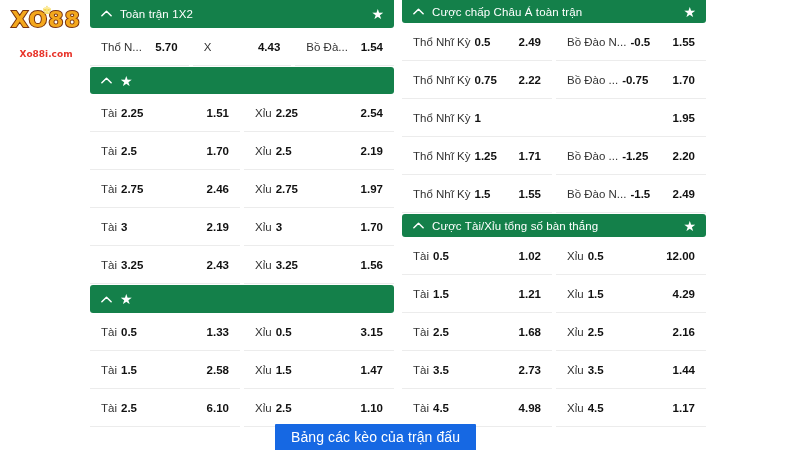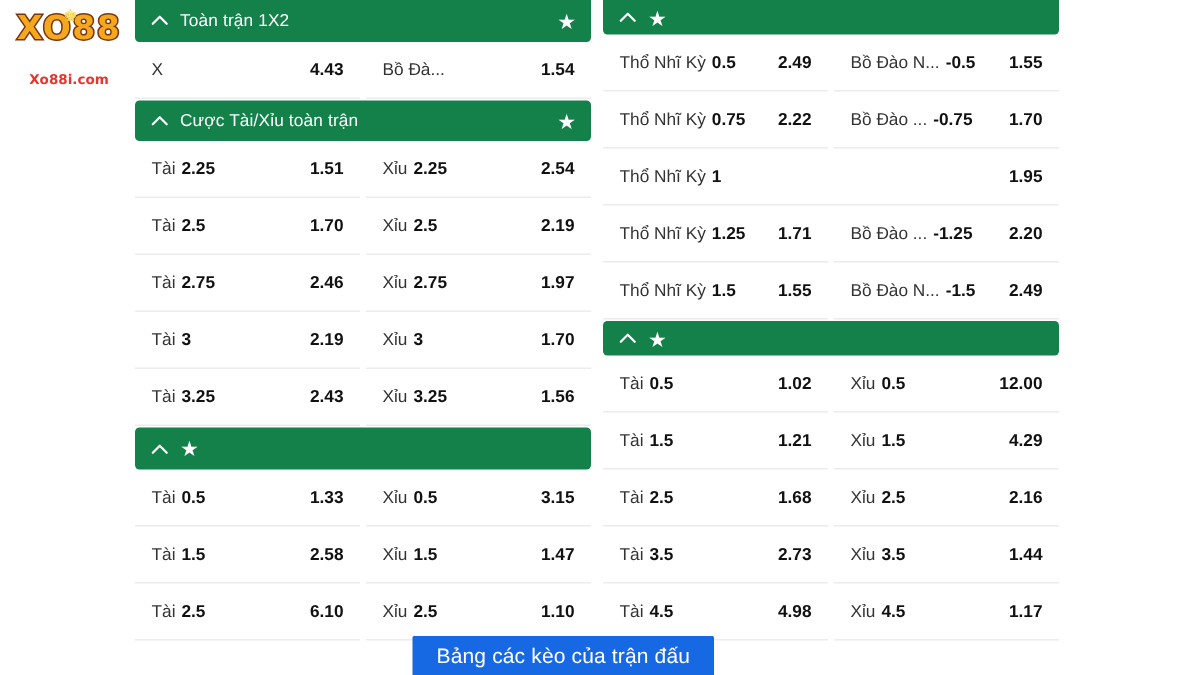--- a/index.html
+++ b/index.html
@@ -174,35 +174,39 @@
   <div class="column" id="col-left">
       <div class="sec-header clipped-top">
         <svg class="chev" viewBox="0 0 14 14">
           <path d="M2 9.5 L7 4.5 L12 9.5" fill="none" stroke="#ffffff" stroke-width="1.6" stroke-linecap="round" stroke-linejoin="round"></path>
         </svg>
         <span class="sec-title">Toàn trận 1X2</span>
         <span class="star">★</span>
       </div>
       <div class="bet-row">
         <div class="cell">
+          <span class="team">Thổ N...</span>
+          <span class="spacer"></span>
+          <span class="odd">5.70</span>
+        </div>
+        <div class="cell">
           <span class="team">X</span>
           <span class="spacer"></span>
           <span class="odd">4.43</span>
         </div>
         <div class="cell">
           <span class="team">Bồ Đà...</span>
           <span class="spacer"></span>
           <span class="odd">1.54</span>
         </div>
       </div>
       <div class="sec-header">
         <svg class="chev" viewBox="0 0 14 14">
           <path d="M2 9.5 L7 4.5 L12 9.5" fill="none" stroke="#ffffff" stroke-width="1.6" stroke-linecap="round" stroke-linejoin="round"></path>
         </svg>
-        <span class="sec-title">Cược Tài/Xỉu toàn trận</span>
         <span class="star">★</span>
       </div>
       <div class="bet-row">
         <div class="cell">
           <span class="team">Tài</span>
           <span class="hcap">2.25</span>
           <span class="spacer"></span>
           <span class="odd">1.51</span>
         </div>
         <div class="cell">
@@ -315,20 +319,21 @@
           <span class="spacer"></span>
           <span class="odd">1.10</span>
         </div>
       </div>
     </div>
   <div class="column" id="col-right">
       <div class="sec-header clipped-top">
         <svg class="chev" viewBox="0 0 14 14">
           <path d="M2 9.5 L7 4.5 L12 9.5" fill="none" stroke="#ffffff" stroke-width="1.6" stroke-linecap="round" stroke-linejoin="round"></path>
         </svg>
+        <span class="sec-title">Cược chấp Châu Á toàn trận</span>
         <span class="star">★</span>
       </div>
       <div class="bet-row">
         <div class="cell hc">
           <span class="team">Thổ Nhĩ Kỳ</span>
           <span class="hcap">0.5</span>
           <span class="spacer"></span>
           <span class="odd">2.49</span>
         </div>
         <div class="cell hc">
@@ -385,20 +390,21 @@
           <span class="team">Bồ Đào N...</span>
           <span class="hcap">-1.5</span>
           <span class="spacer"></span>
           <span class="odd">2.49</span>
         </div>
       </div>
       <div class="sec-header">
         <svg class="chev" viewBox="0 0 14 14">
           <path d="M2 9.5 L7 4.5 L12 9.5" fill="none" stroke="#ffffff" stroke-width="1.6" stroke-linecap="round" stroke-linejoin="round"></path>
         </svg>
+        <span class="sec-title">Cược Tài/Xỉu tổng số bàn thắng</span>
         <span class="star">★</span>
       </div>
       <div class="bet-row">
         <div class="cell">
           <span class="team">Tài</span>
           <span class="hcap">0.5</span>
           <span class="spacer"></span>
           <span class="odd">1.02</span>
         </div>
         <div class="cell">

